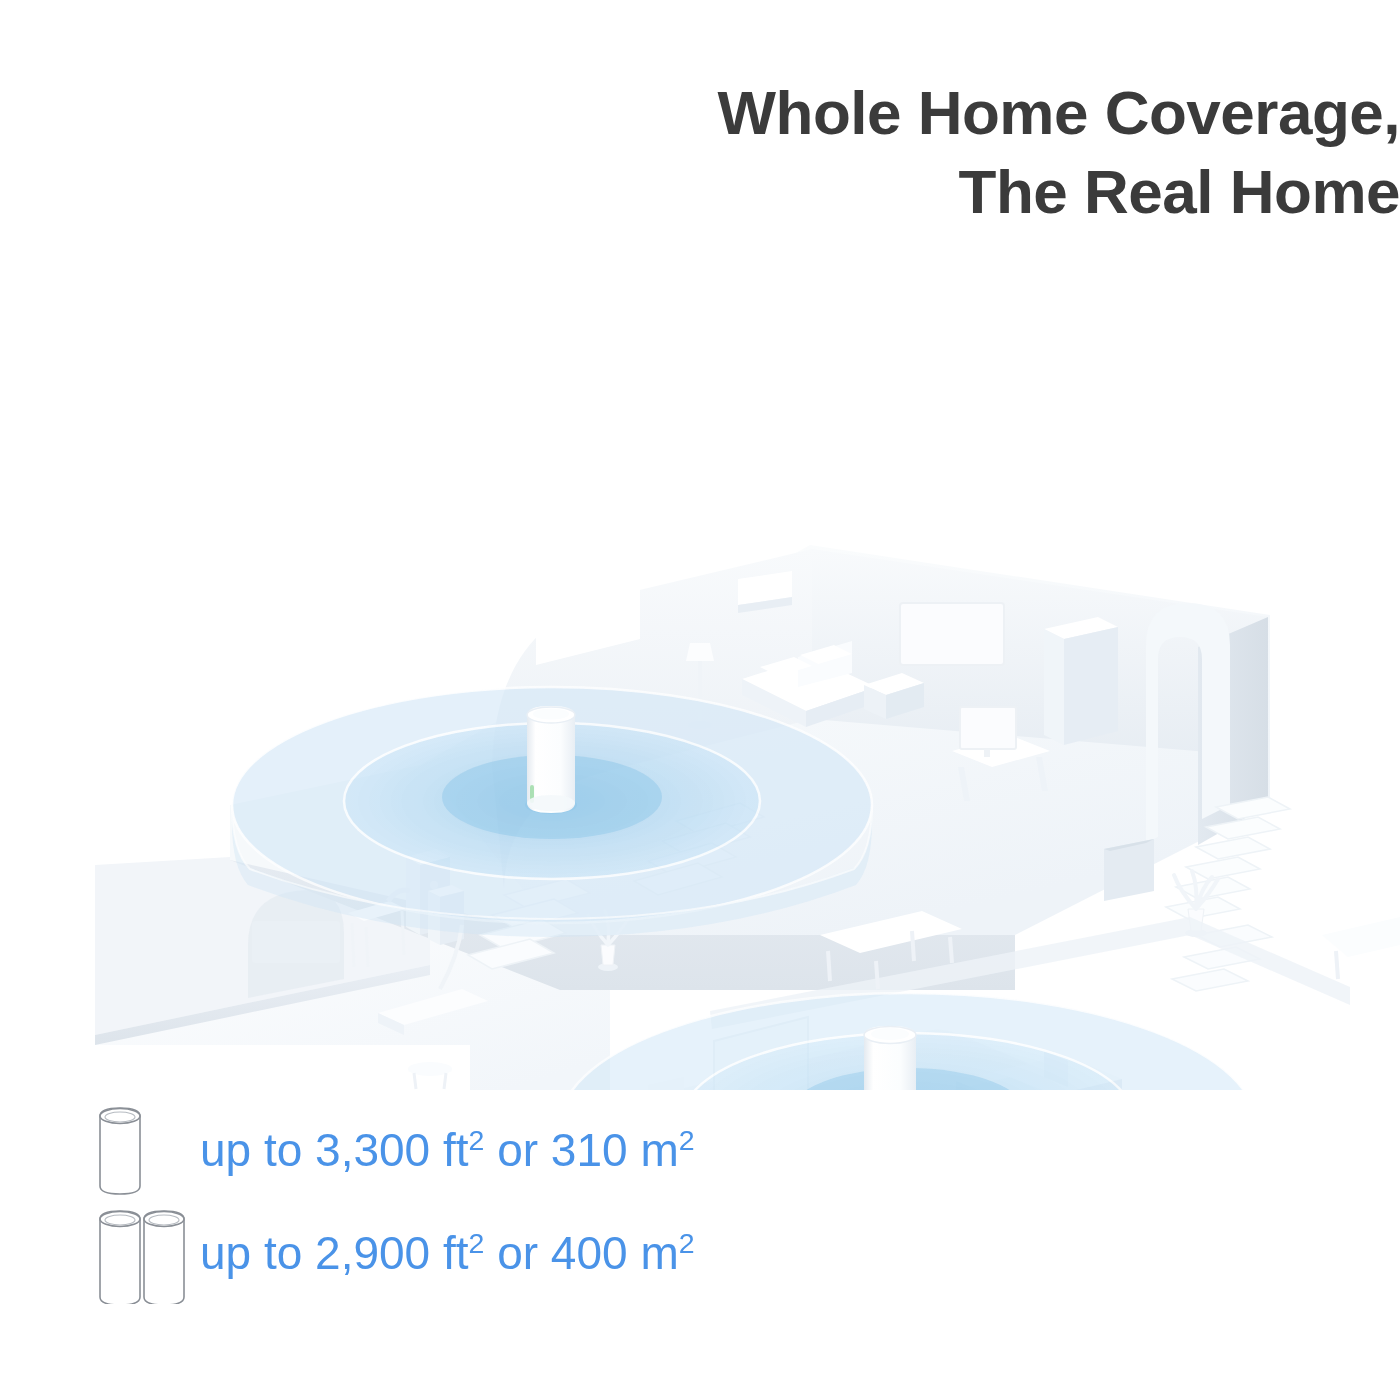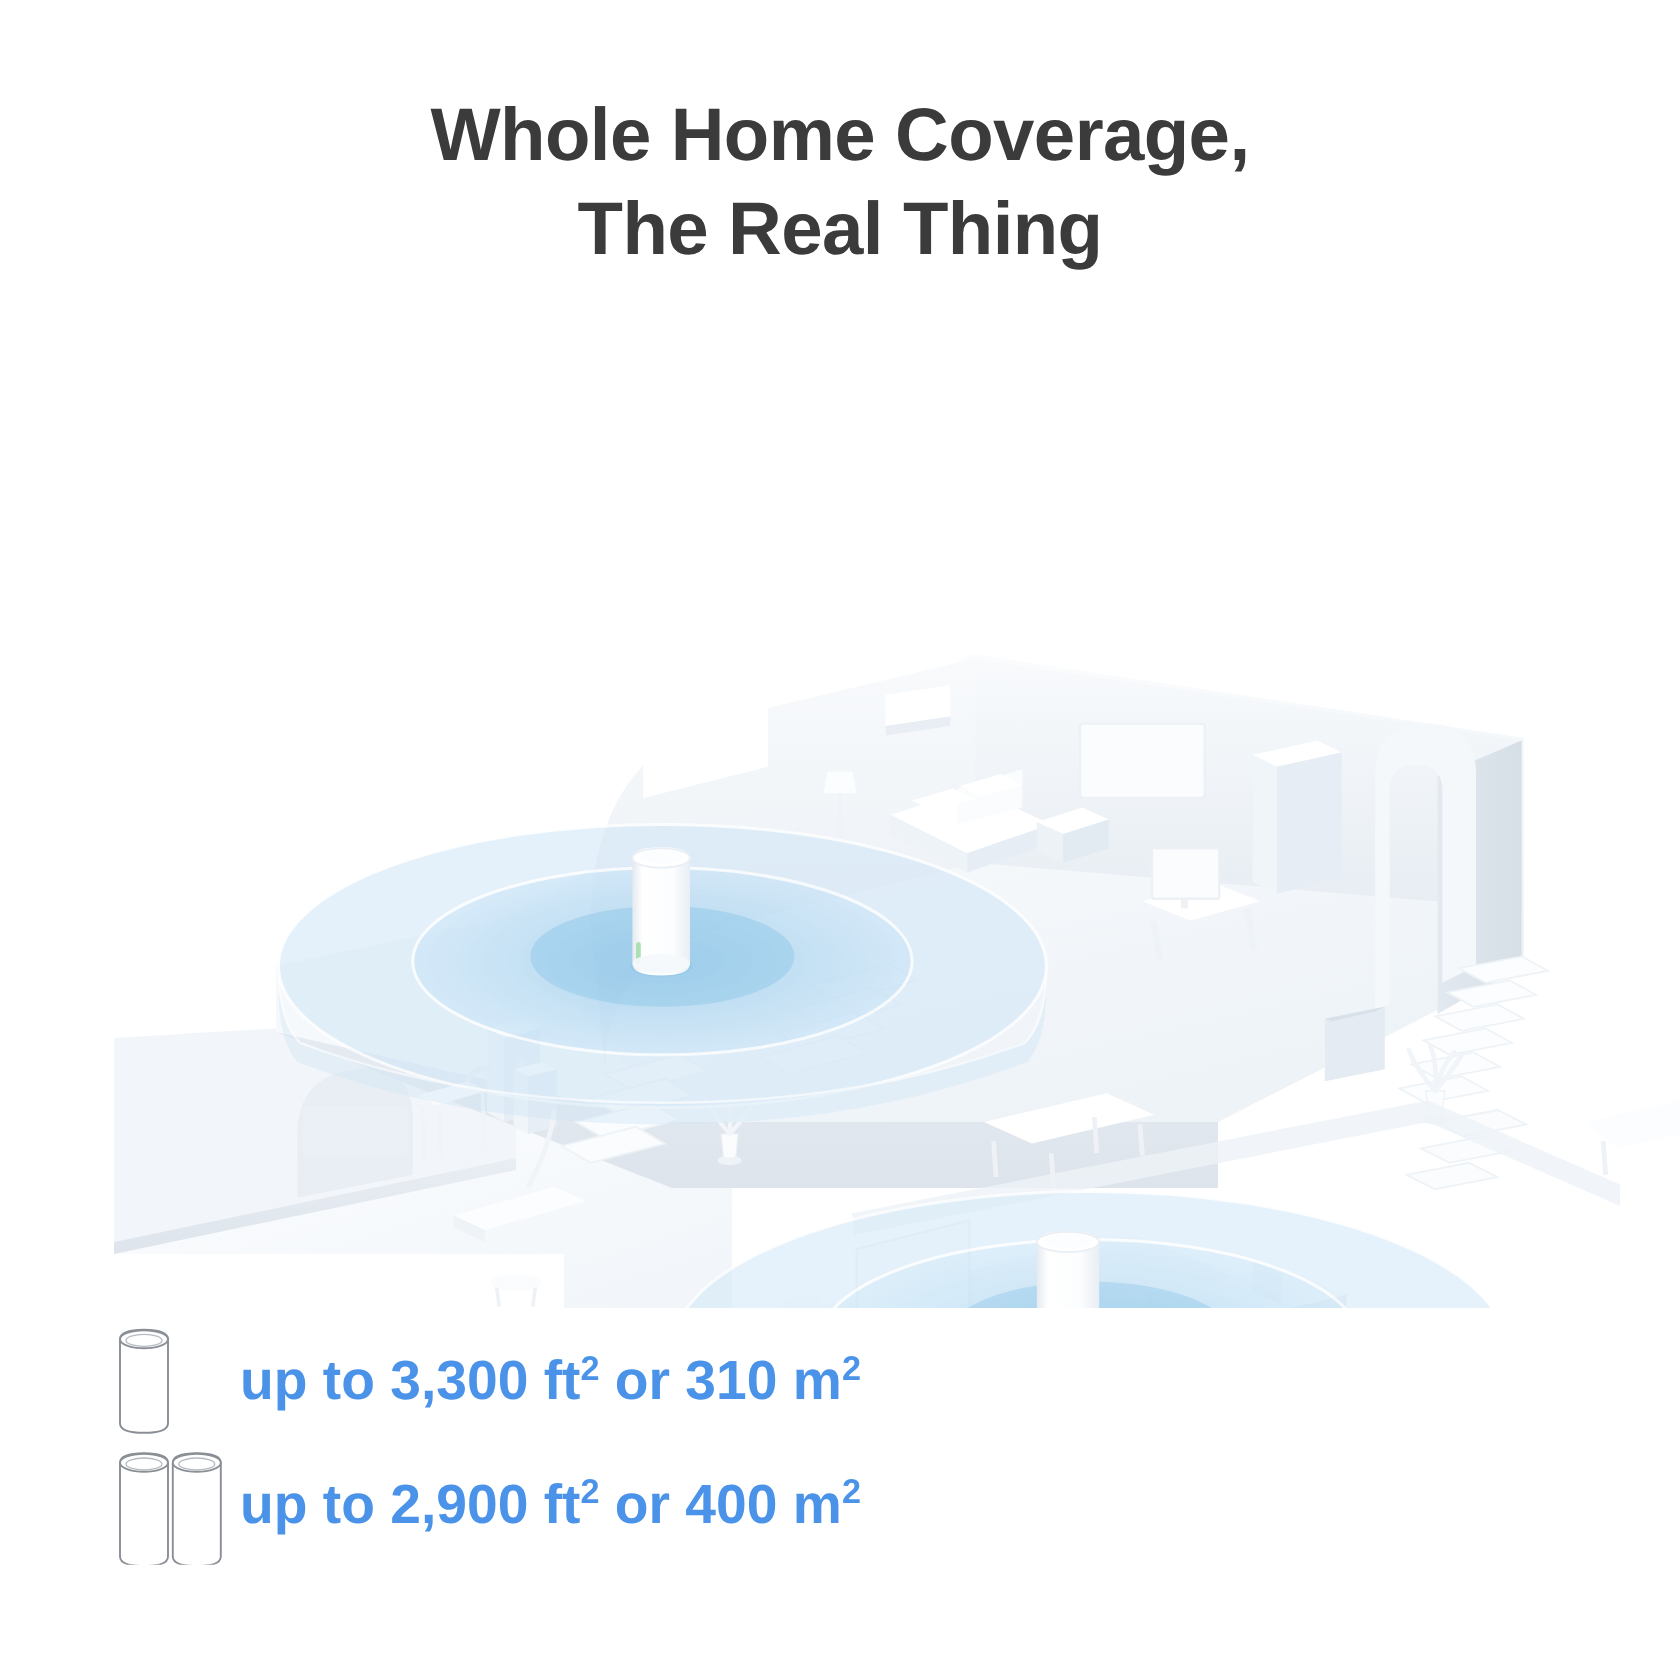--- a/index.html
+++ b/index.html
@@ -7,49 +7,49 @@
     width:1400px; height:1400px;
     background:#ffffff;
     font-family:"Liberation Sans", sans-serif;
     overflow:hidden;
   }
   .page { position:relative; width:1400px; height:1400px; background:#fff; }
 
   
   .headline {
     position:absolute; left:0; top:74px; width:1400px;
-    text-align:center;
+    text-align:right;
     font-size:62px; font-weight:bold; line-height:1.27;
     color:#3b3b3b; letter-spacing:-0.5px;
   }
   .headline .l2 { display:block; }
 
   
   .stage { position:absolute; left:0; top:245px; width:1400px; height:845px; }
   .stage svg { display:block; width:1400px; height:845px; }
 
   
   .legend { position:absolute; left:78px; top:1098px; width:1000px; }
   .legend-row { display:flex; align-items:center; height:103px; }
   .legend-icon { width:122px; height:103px; position:relative; flex:0 0 122px; }
   .legend-icon svg { position:absolute; left:0; top:0; }
   .legend-label {
-    font-size:46px; font-weight:bold; color:#4a93e8;
+    font-size:46px; font-weight:normal; color:#4a93e8;
     letter-spacing:0px; white-space:nowrap; line-height:1;
   }
   .legend-label sup { font-size:0.62em; vertical-align:super; line-height:0; }
 </style>
 </head>
 <body>
 
 <div class="page">
 
   <h1 class="headline">
     <span>Whole Home Coverage,</span>
-    <span class="l2">The Real Thing</span>
+    <span class="l2">The Real Home</span>
   </h1>
 
   <div class="stage">
     <svg viewBox="0 0 1400 845" xmlns="http://www.w3.org/2000/svg">
       <defs>
         <linearGradient id="floorTop" x1="0" y1="0" x2="0.6" y2="1">
           <stop offset="0%" stop-color="#ffffff"></stop>
           <stop offset="100%" stop-color="#f2f6fa"></stop>
         </linearGradient>
         <linearGradient id="floorTop2" x1="0" y1="0" x2="0.5" y2="1">

